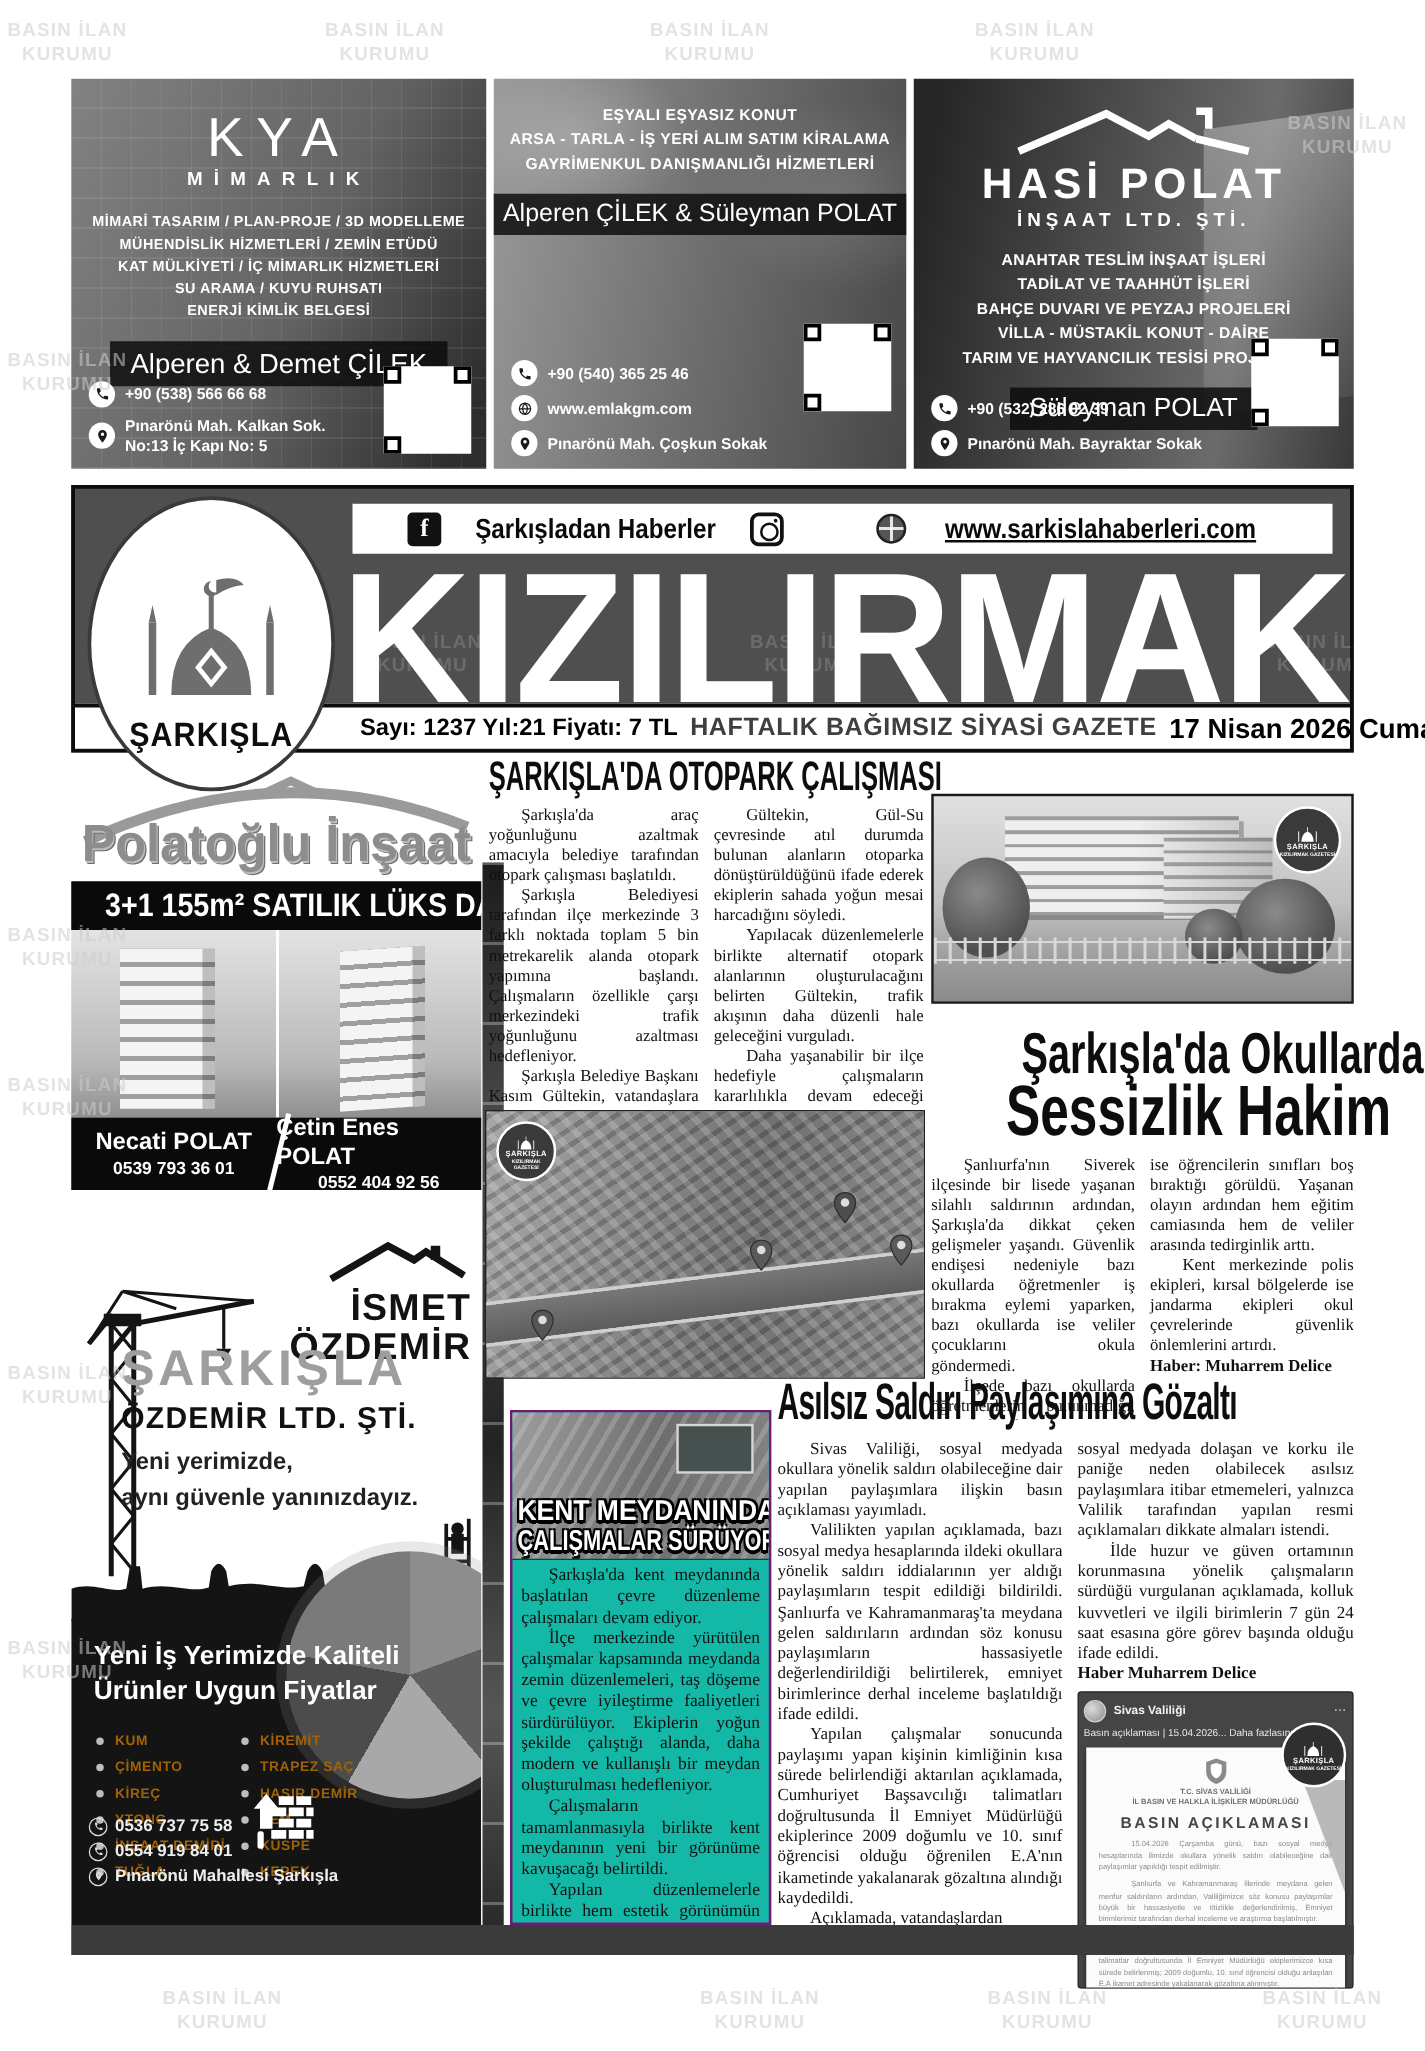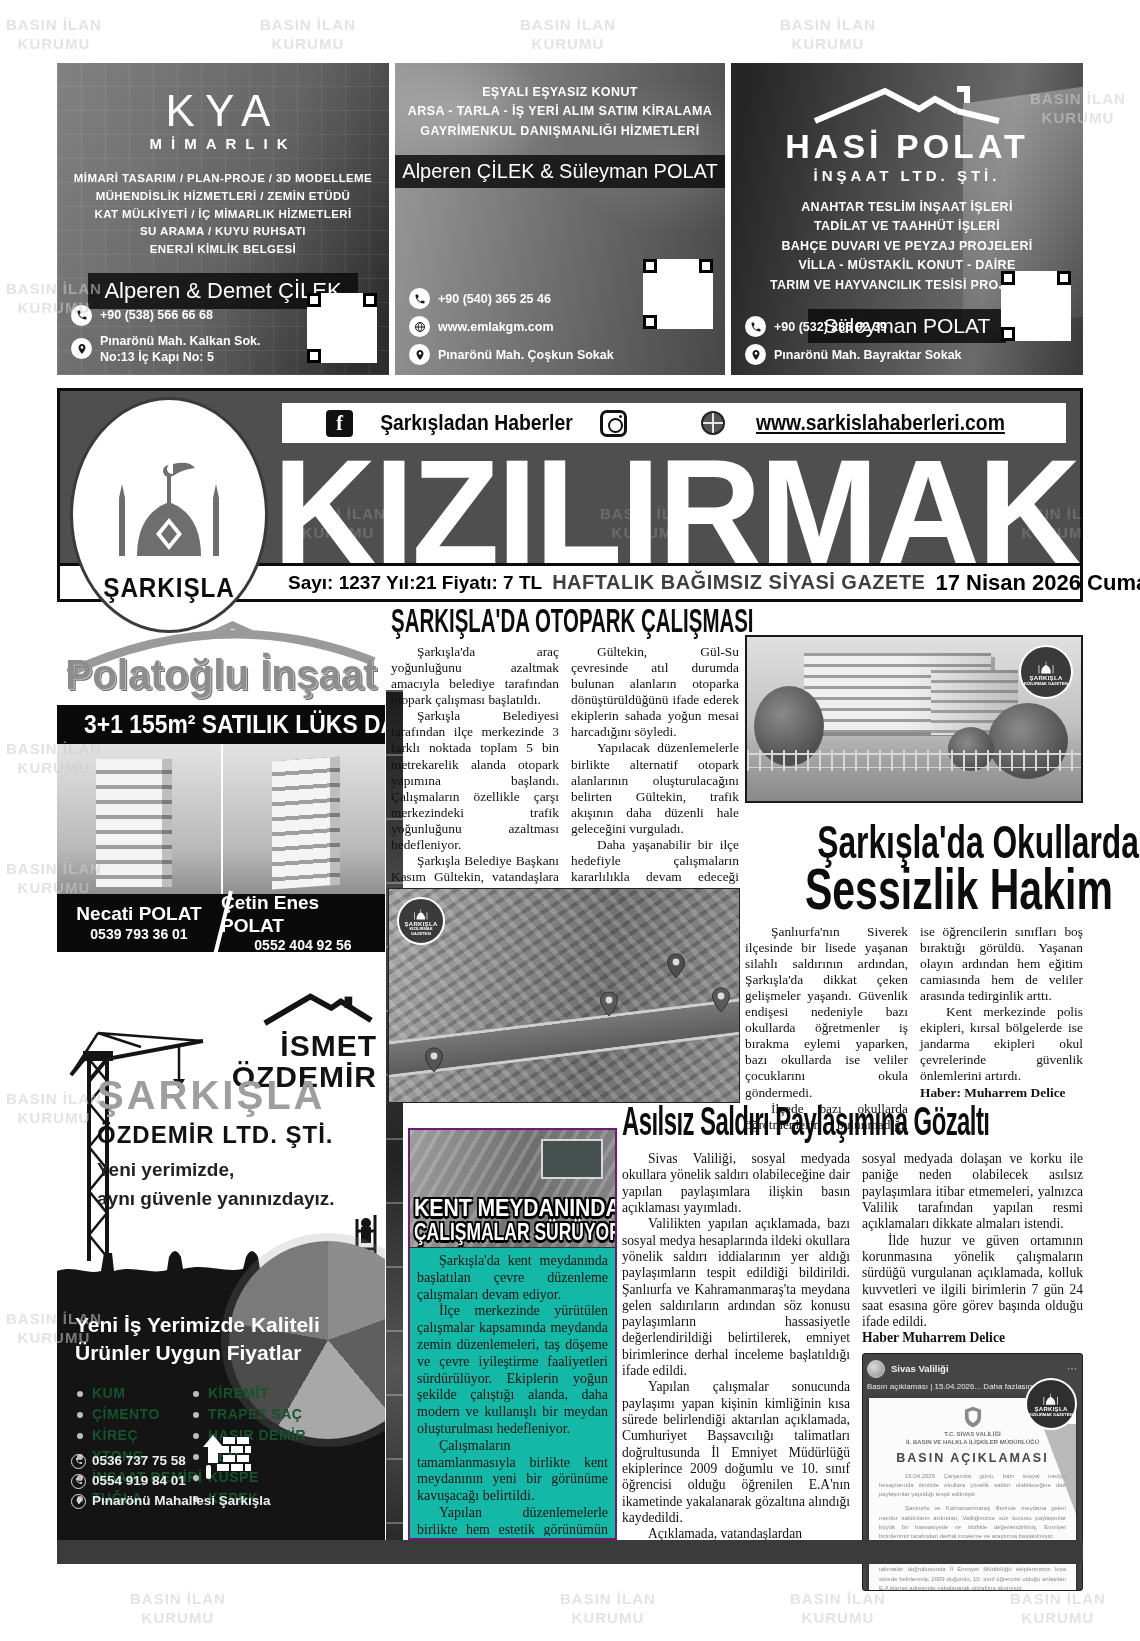--- a/index.html
+++ b/index.html
@@ -116,21 +116,21 @@
   .oz-crane{position:absolute;left:4px;top:46px;width:150px;height:240px;}
   .oz-owner{position:absolute;right:8px;top:12px;text-align:right;color:#121212;}
   .oz-owner svg{width:118px;height:38px;}
   .oz-owner .on{font-weight:900;font-size:30px;line-height:1.02;letter-spacing:1px;}
   .oz-sark{position:absolute;left:40px;top:96px;font-weight:900;font-size:40px;letter-spacing:3px;color:#9e9e9e;}
   .oz-ltd{position:absolute;left:40px;top:144px;font-weight:900;font-size:24px;color:#111;letter-spacing:1px;}
   .oz-slogan{position:absolute;left:40px;top:178px;font-size:19px;font-weight:700;color:#222;line-height:1.55;}
   .oz-sil{position:absolute;left:0;top:232px;width:328px;height:88px;}
   .oz-black{position:absolute;left:0;top:318px;right:0;bottom:0;background:#141414;}
   .oz-head{position:absolute;left:18px;top:334px;color:#fff;font-weight:900;font-size:21px;line-height:1.35;}
-  .oz-col{position:absolute;color:#14532d;font-weight:700;font-size:14px;letter-spacing:.5px;line-height:21px;}
+  .oz-col{position:absolute;color:#a16207;font-weight:700;font-size:11px;letter-spacing:.5px;line-height:21px;}
   .oz-col1{left:20px;top:406px;}
   .oz-col2{left:136px;top:406px;}
   .oz-col .b{display:inline-block;width:6px;height:6px;border-radius:50%;background:#bdbdbd;margin-right:9px;vertical-align:middle;}
   .oz-phones{position:absolute;left:14px;top:474px;color:#eee;font-weight:700;font-size:13.5px;line-height:20px;}
   .oz-phones .crow{gap:6px;}
   .oz-phones .cico{width:15px;height:15px;background:transparent;border:1.5px solid #ddd;color:#ddd;flex-basis:15px;}
   .oz-phones .cico svg{width:8px;height:8px;}
   .oz-collage{position:absolute;right:-42px;top:264px;width:198px;height:198px;border-radius:50%;
     background:conic-gradient(#8d8d8d 0 70deg,#5f5f5f 70deg 140deg,#a8a8a8 140deg 210deg,#4c4c4c 210deg 280deg,#7a7a7a 280deg 360deg);
     box-shadow:0 0 0 8px #8a8a8a33;}

